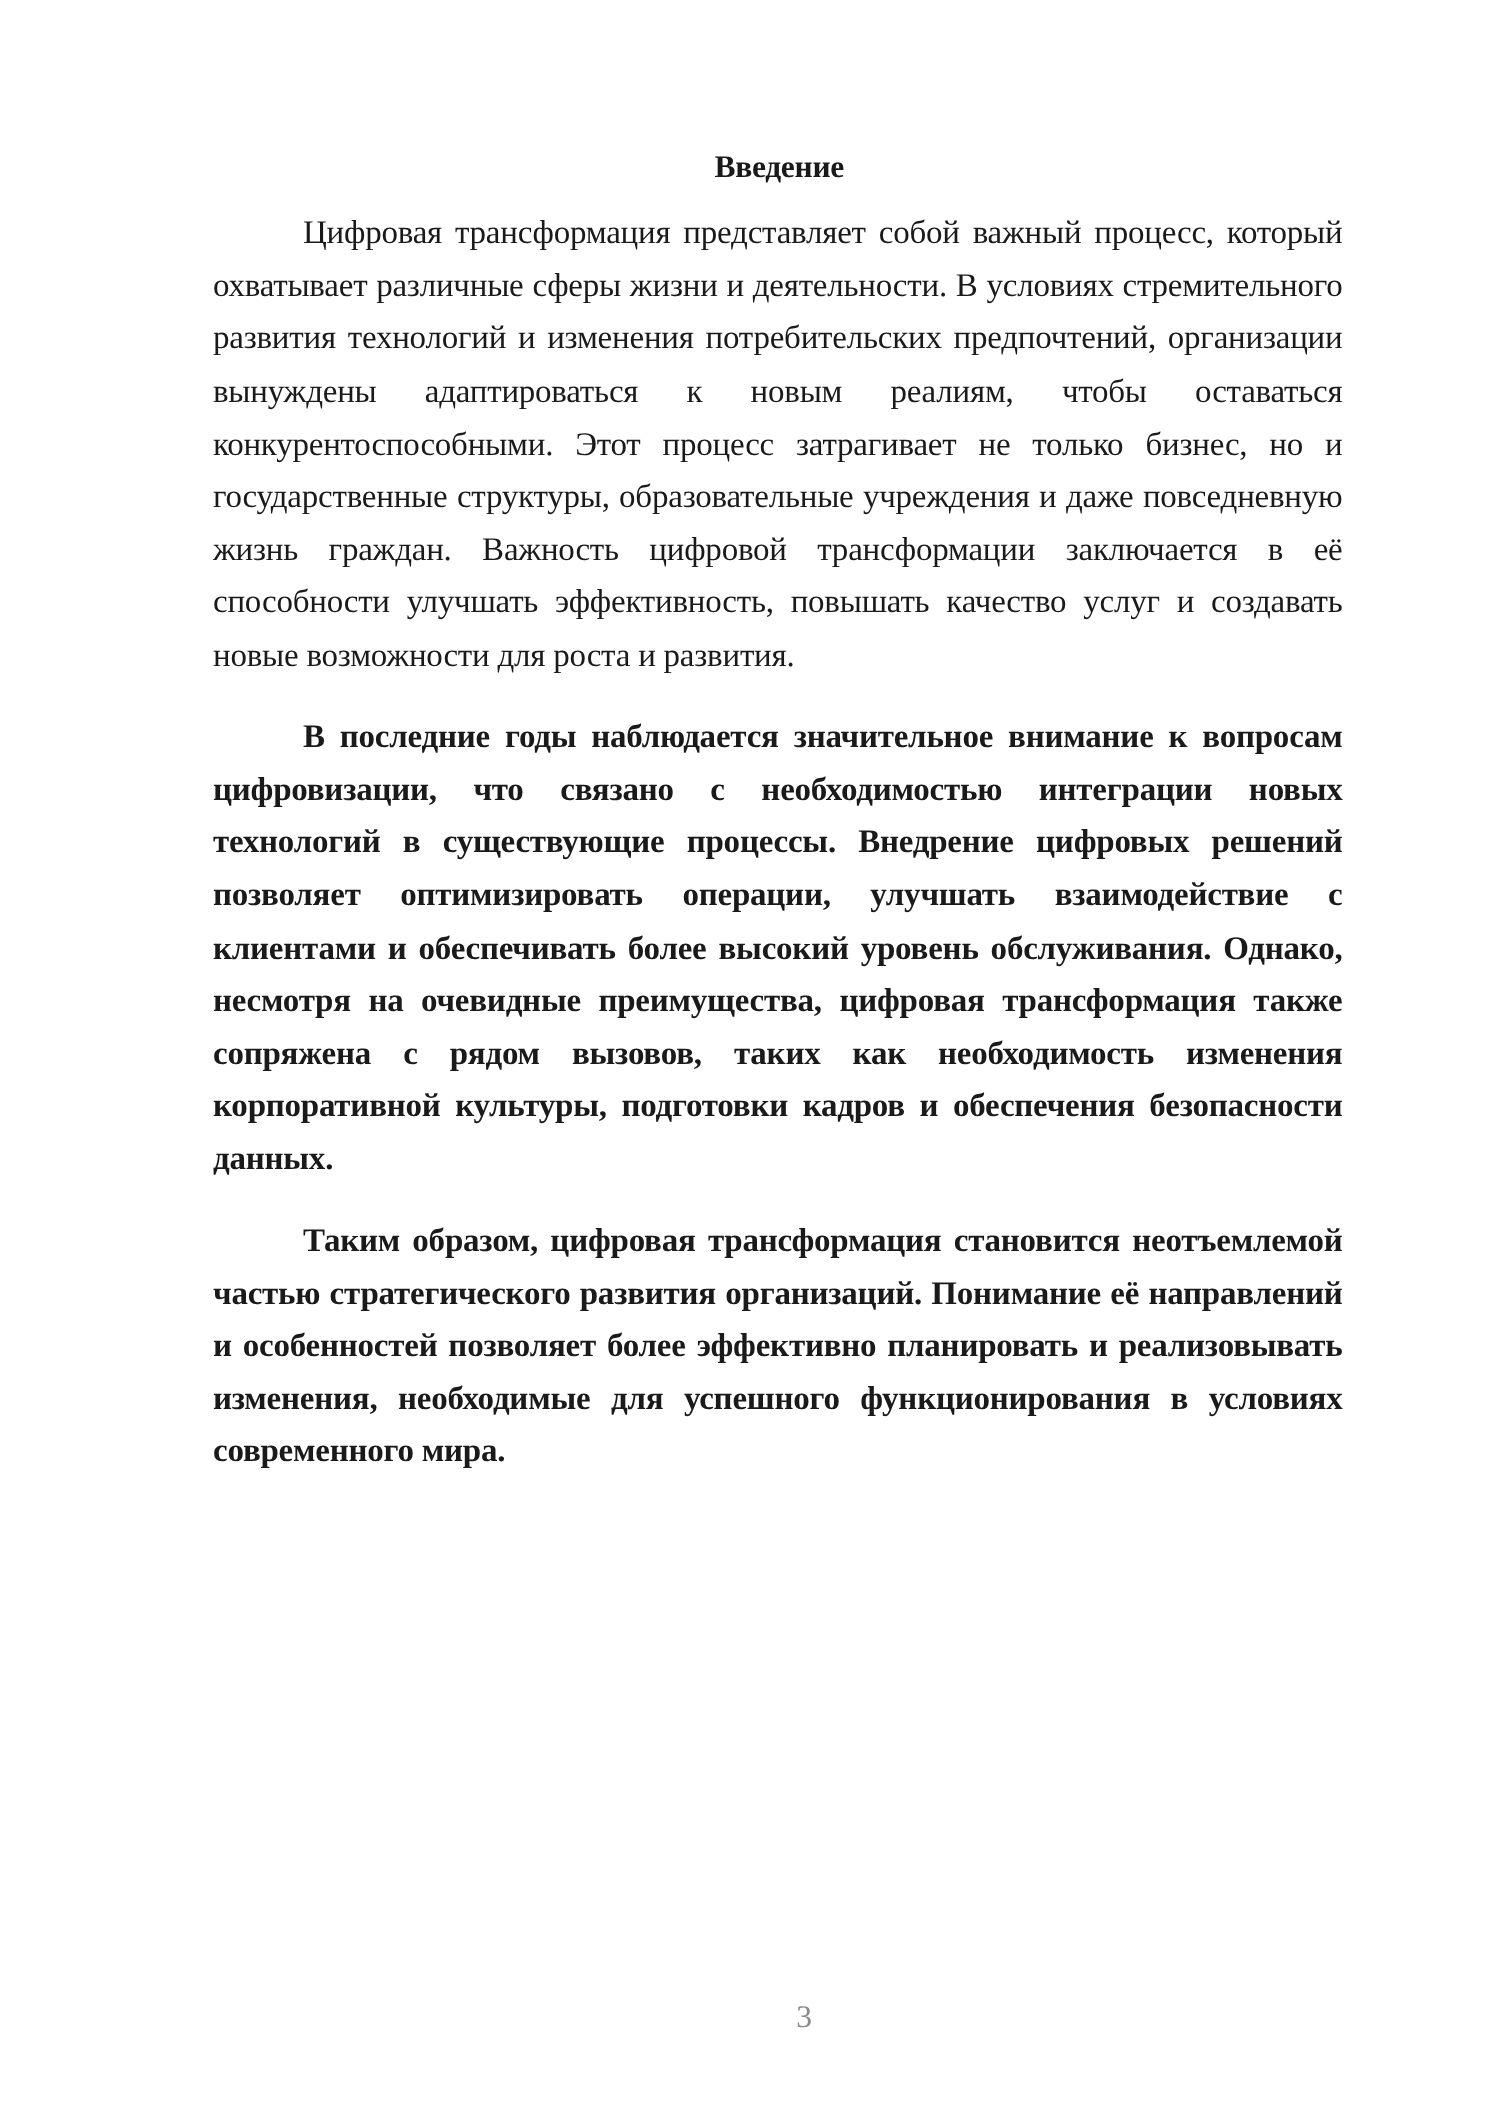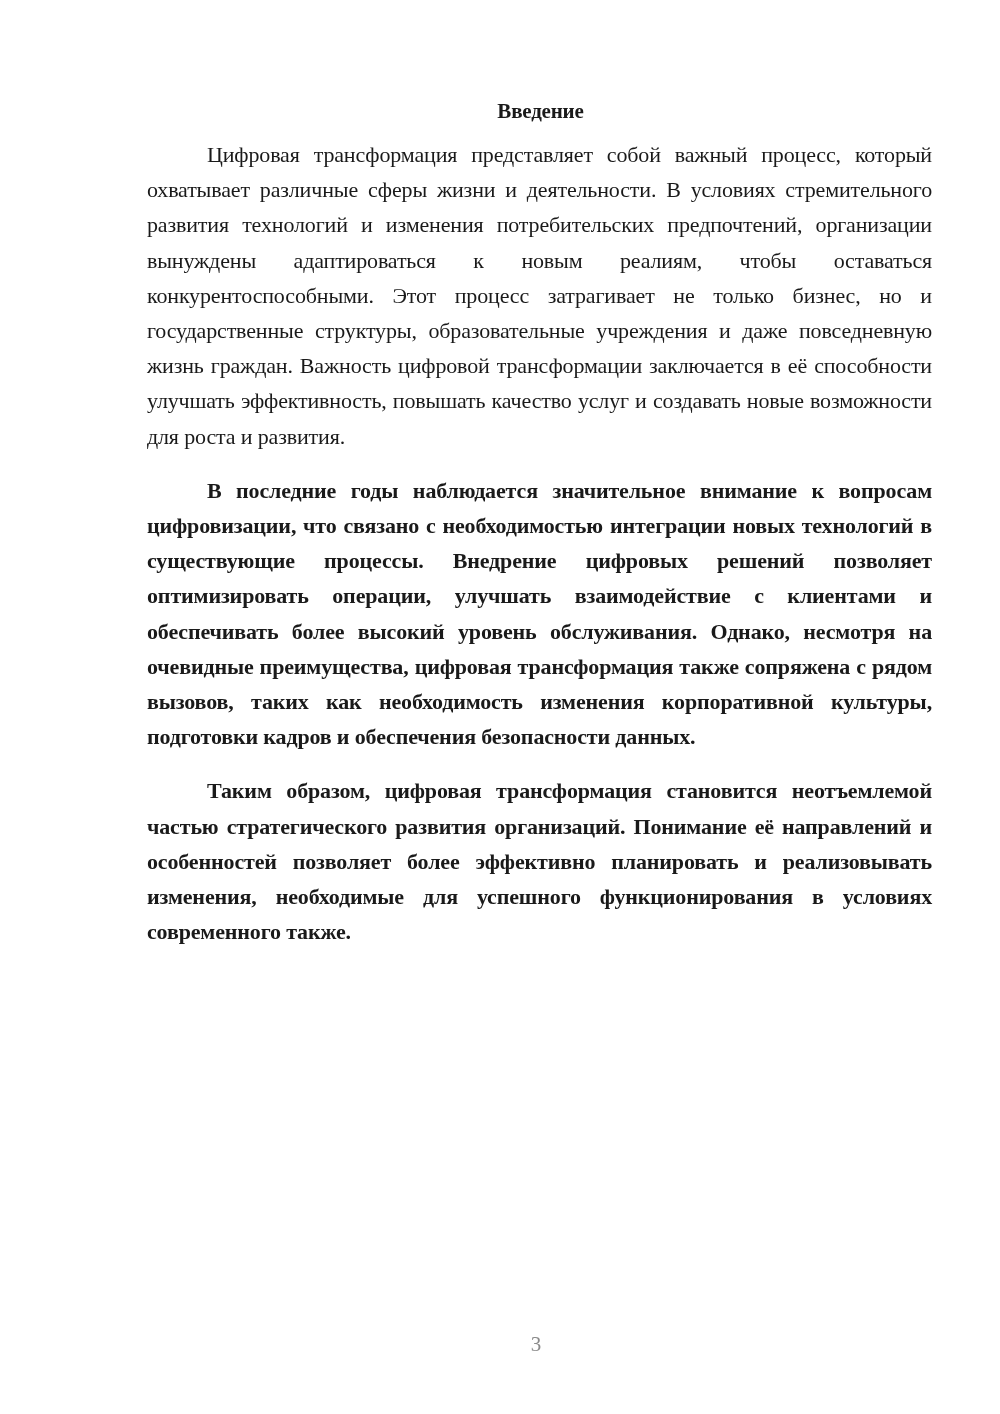--- a/index.html
+++ b/index.html
@@ -18,36 +18,36 @@
   .page {
     position: absolute;
     left: 0;
     top: 0;
     width: 1000px;
     height: 1414px;
     background: #ffffff;
   }
   .content {
     position: absolute;
-    left: 147px;
+    left: 126px;
     top: 94px;
     width: 785px;
   }
   .title {
     text-align: center;
     font-weight: bold;
     font-size: 21px;
     line-height: 35px;
     height: 35px;
     margin: 0 0 0 0;
     letter-spacing: -0.2px;
     padding-left: 2px;
   }
   .para {
-    margin: 0;
+    margin: 16px;
     font-size: 22px;
     line-height: 35.2px;
     text-align: justify;
     text-indent: 60px;
     letter-spacing: -0.15px;
     word-spacing: 0px;
   }
   .para + .para {
     margin-top: 19px;
     font-weight: bold;
@@ -66,16 +66,16 @@
   }
 </style>
 </head>
 <body>
 
 <div class="page">
   <div class="content">
     <h1 class="title">Введение</h1>
     <p class="para p1">Цифровая трансформация представляет собой важный процесс, который охватывает различные сферы жизни и деятельности. В условиях стремительного развития технологий и изменения потребительских предпочтений, организации вынуждены адаптироваться к новым реалиям, чтобы оставаться конкурентоспособными. Этот процесс затрагивает не только бизнес, но и государственные структуры, образовательные учреждения и даже повседневную жизнь граждан. Важность цифровой трансформации заключается в её способности улучшать эффективность, повышать качество услуг и создавать новые возможности для роста и развития.</p>
     <p class="para">В последние годы наблюдается значительное внимание к вопросам цифровизации, что связано с необходимостью интеграции новых технологий в существующие процессы. Внедрение цифровых решений позволяет оптимизировать операции, улучшать взаимодействие с клиентами и обеспечивать более высокий уровень обслуживания. Однако, несмотря на очевидные преимущества, цифровая трансформация также сопряжена с рядом вызовов, таких как необходимость изменения корпоративной культуры, подготовки кадров и обеспечения безопасности данных.</p>
-    <p class="para">Таким образом, цифровая трансформация становится неотъемлемой частью стратегического развития организаций. Понимание её направлений и особенностей позволяет более эффективно планировать и реализовывать изменения, необходимые для успешного функционирования в условиях современного также.</p>
+    <p class="para">Таким образом, цифровая трансформация становится неотъемлемой частью стратегического развития организаций. Понимание её направлений и особенностей позволяет более эффективно планировать и реализовывать изменения, необходимые для успешного функционирования в условиях современного мира.</p>
   </div>
   <div class="page-number">3</div>
 </div>
 
 </body></html>

